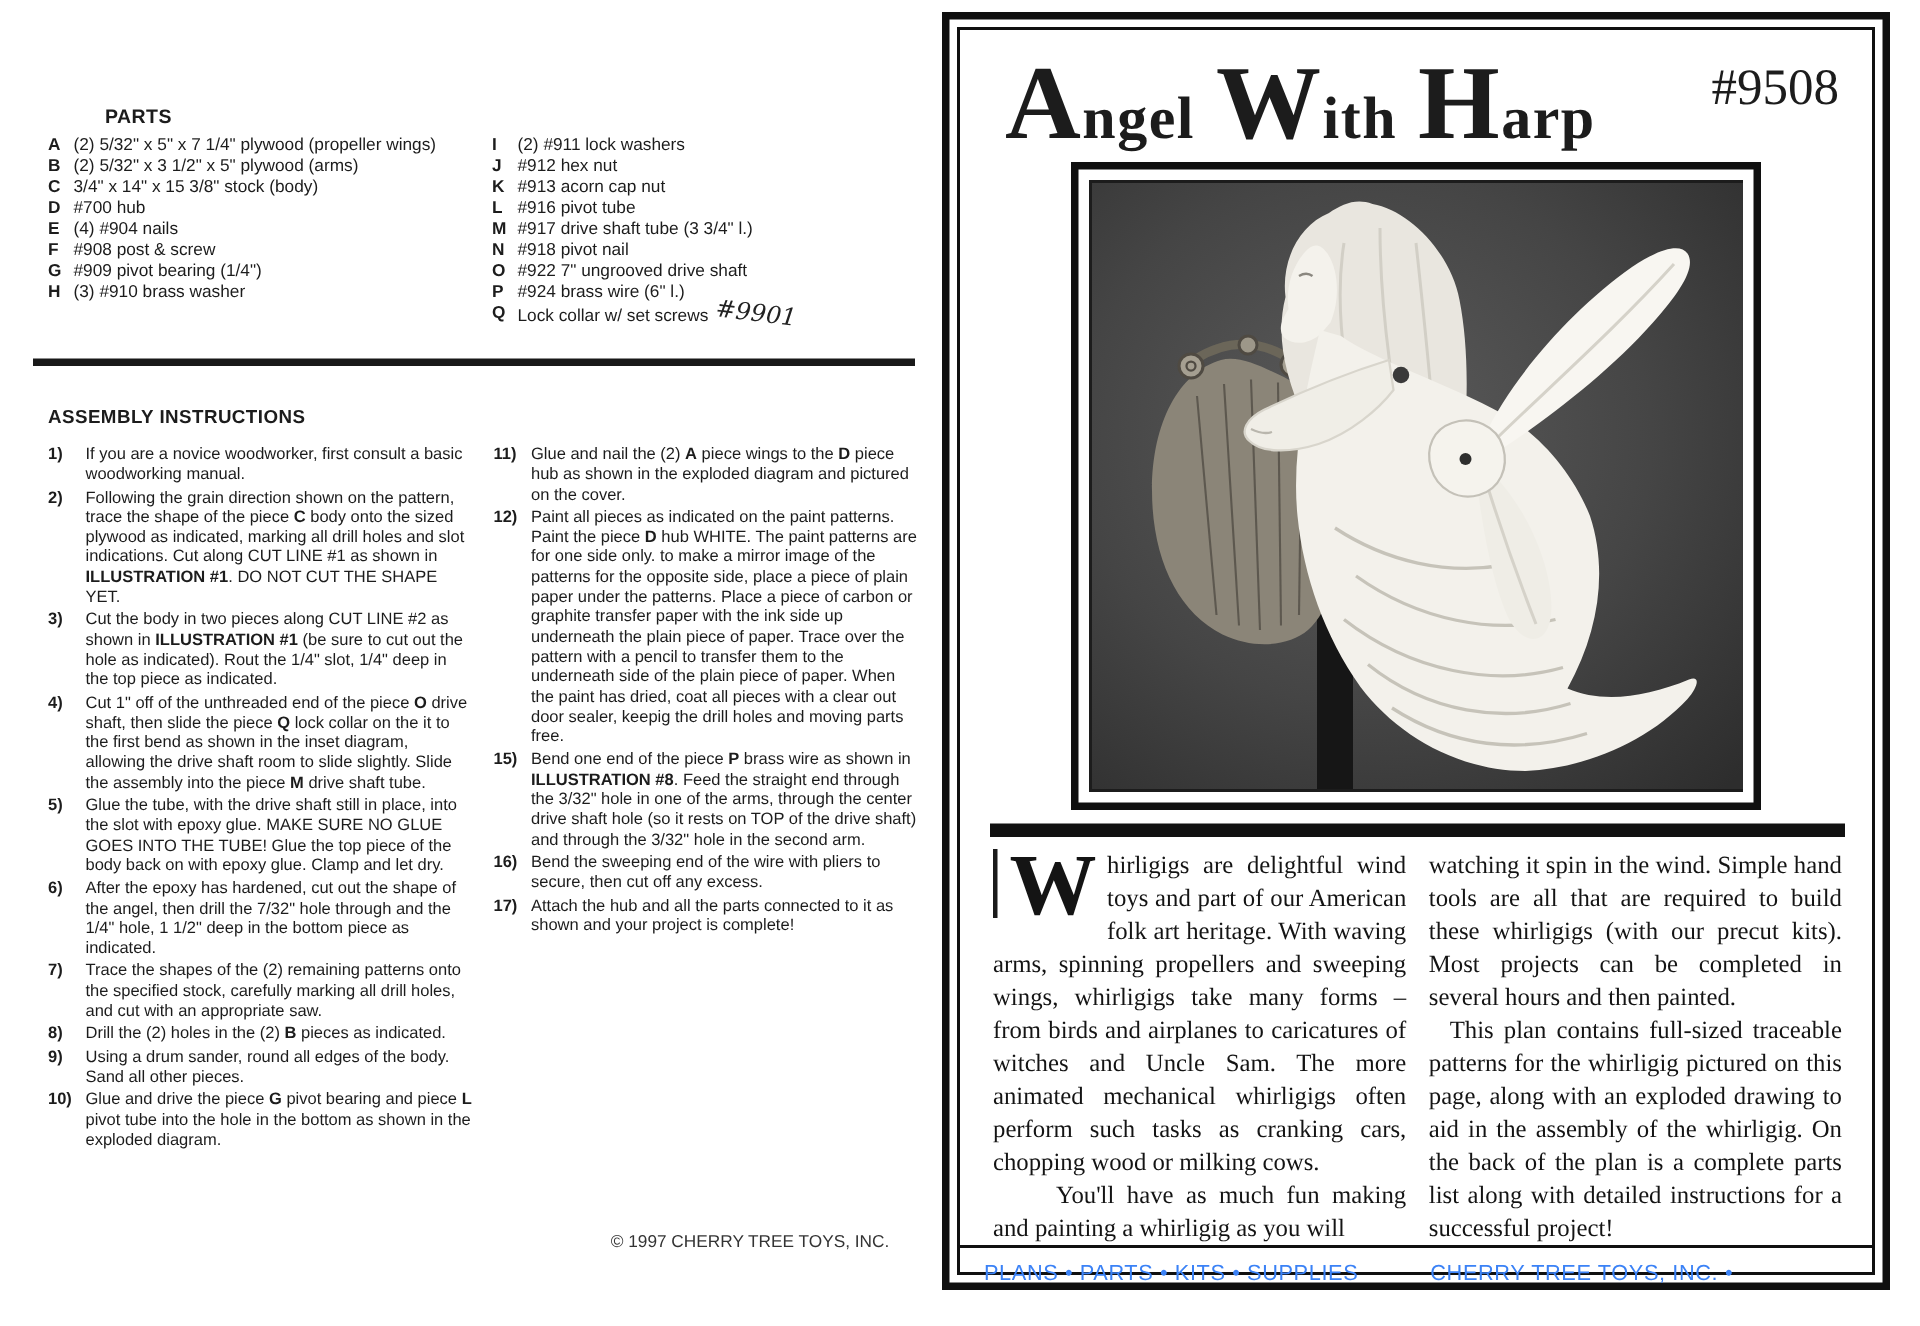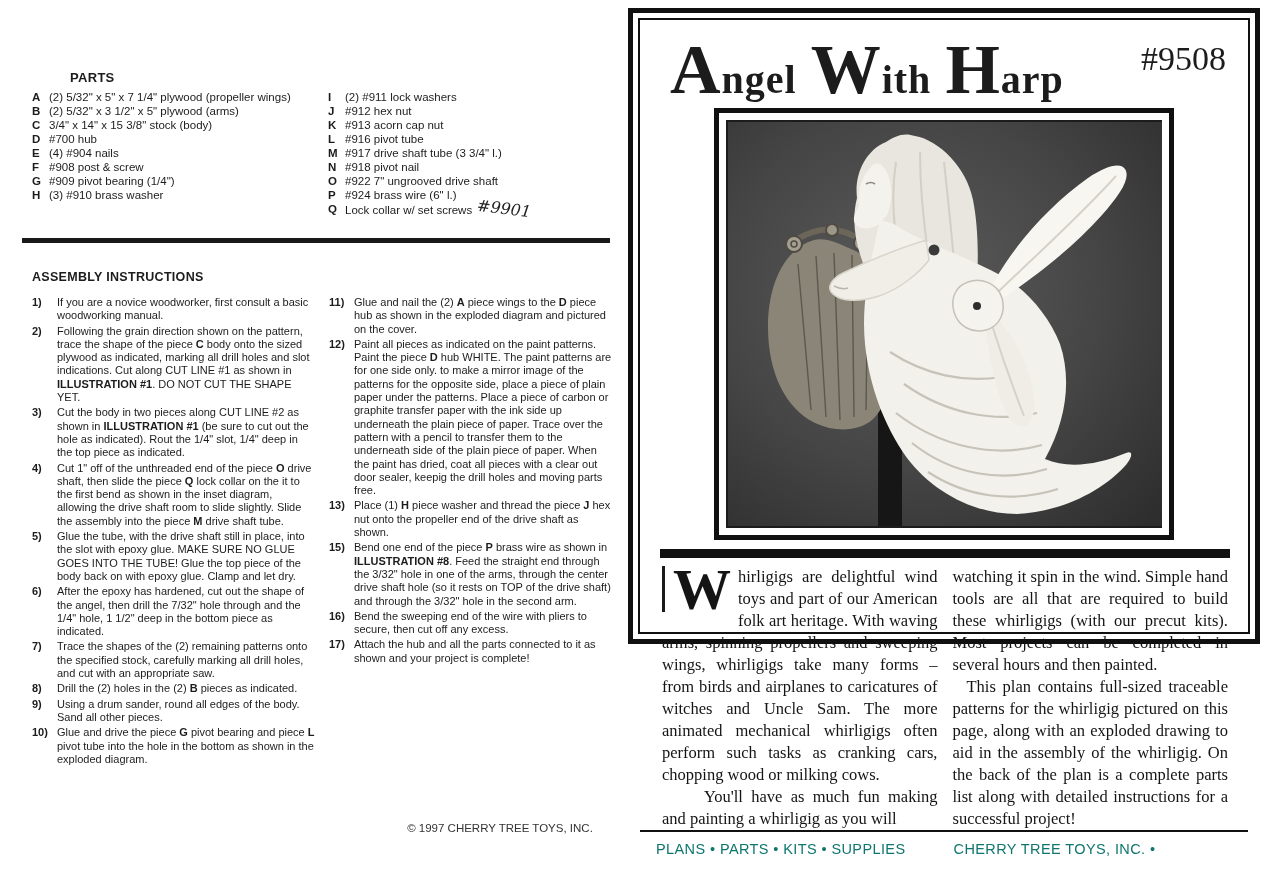--- a/index.html
+++ b/index.html
@@ -21,21 +21,21 @@
   .assembly-heading { font-size:12.5px; font-weight:bold; letter-spacing:0.3px; margin:27px 0 12px 0; }
   .instr-grid { display:flex; gap:14px; }
   .instr-col { flex:1; }
   .instr-item { display:flex; font-size:11px; line-height:13.3px; margin-bottom:2px; }
   .instr-num { width:25px; font-weight:bold; flex-shrink:0; }
   .instr-text { flex:1; }
   .copyright { position:absolute; left:340px; top:822px; width:320px; text-align:center;
                font-size:11.5px; color:#333; }
 
   
-  .right-page { left:628px; top:8px; width:632px; height:636px; border:5px solid #101010; background:#fff; }
+  .right-page { left:628px; top:8px; width:632px; height:852px; border:5px solid #101010; background:#fff; }
   .rp-inner { position:absolute; inset:5px; border:2px solid #101010; display:flex; flex-direction:column; }
   .title-row { display:flex; align-items:flex-start; justify-content:space-between;
                padding:14px 22px 0 30px; font-family:"Liberation Serif", serif; }
   .title { white-space:nowrap; }
   .t-word { display:inline-block; margin-right:10px; font-weight:bold; }
   .t-cap  { font-size:70px; line-height:72px; font-weight:bold; letter-spacing:1px; }
   .t-rest { font-size:40px; font-weight:bold; letter-spacing:1px; }
   .model-number { font-family:"Liberation Serif", serif; font-size:34px; font-weight:normal; margin-top:6px;text-align:right; }
 
   .photo-frame { margin:2px auto 0 auto; border:5px solid #101010; background:#fff; padding:7px; width:460px; }
@@ -45,21 +45,21 @@
 
   .intro-cols { display:flex; gap:15px; padding:8px 20px 0 22px; font-family:"Liberation Serif", serif;
                 font-size:16.5px; line-height:22px; text-align:justify; color:#141414; }
   .intro-col { flex:1; }
   .dropcap { float:left; font-size:58px; line-height:44px; font-weight:bold;
              padding:2px 7px 0 8px; border-left:3px solid #1a1a1a; }
   .p-indent { text-indent:42px; }
   .p-indent-sm { text-indent:14px; }
 
   .rp-footer { margin-top:auto; border-top:2px solid #101010; display:flex; align-items:center;
-               padding:9px 16px 10px 16px; font-size:14.5px; letter-spacing:0.4px; color:#0f766e; }
+               padding:9px 16px 10px 16px; font-size:14.5px; letter-spacing:0.4px; color:#3b82f6; }
   .rp-footer .gap { width:48px; }
 </style>
 </head>
 <body>
 
 <div class="page left-page">
   <div class="parts-heading">PARTS</div>
   <div class="parts-grid">
     <div class="parts-col">
       <div class="part-row">
@@ -182,24 +182,20 @@
         </div>
     </div>
     <div class="instr-col">
       <div class="instr-item">
           <span class="instr-num">11)</span>
           <span class="instr-text">Glue and nail the (2) <b>A</b> piece wings to the <b>D</b> piece hub as shown in the exploded diagram and pictured on the cover.</span>
         </div>
       <div class="instr-item">
           <span class="instr-num">12)</span>
           <span class="instr-text">Paint all pieces as indicated on the paint patterns.  Paint the piece <b>D</b> hub WHITE.  The paint patterns are for one side only.  to make a mirror image of the patterns for the opposite side, place a piece of plain paper under the patterns.  Place a piece of carbon or graphite transfer paper with the ink side up underneath the plain piece of paper.  Trace over the pattern with a pencil to transfer them to the underneath side of the plain piece of paper.  When the paint has dried, coat all pieces with a clear out door sealer, keepig the drill holes and moving parts free.</span>
-        </div>
-      <div class="instr-item">
-          <span class="instr-num">13)</span>
-          <span class="instr-text">Place (1) <b>H</b> piece washer and thread the piece <b>J</b> hex nut onto the propeller end of the drive shaft as shown.</span>
         </div>
       <div class="instr-item">
           <span class="instr-num">15)</span>
           <span class="instr-text">Bend one end of the piece <b>P</b> brass wire as shown in <b>ILLUSTRATION #8</b>.  Feed the straight end through the 3/32" hole in one of the arms, through the center drive shaft hole (so it rests on TOP of the drive shaft) and through the 3/32" hole in the second arm.</span>
         </div>
       <div class="instr-item">
           <span class="instr-num">16)</span>
           <span class="instr-text">Bend the sweeping end of the wire with pliers to secure, then cut off any excess.</span>
         </div>
       <div class="instr-item">

